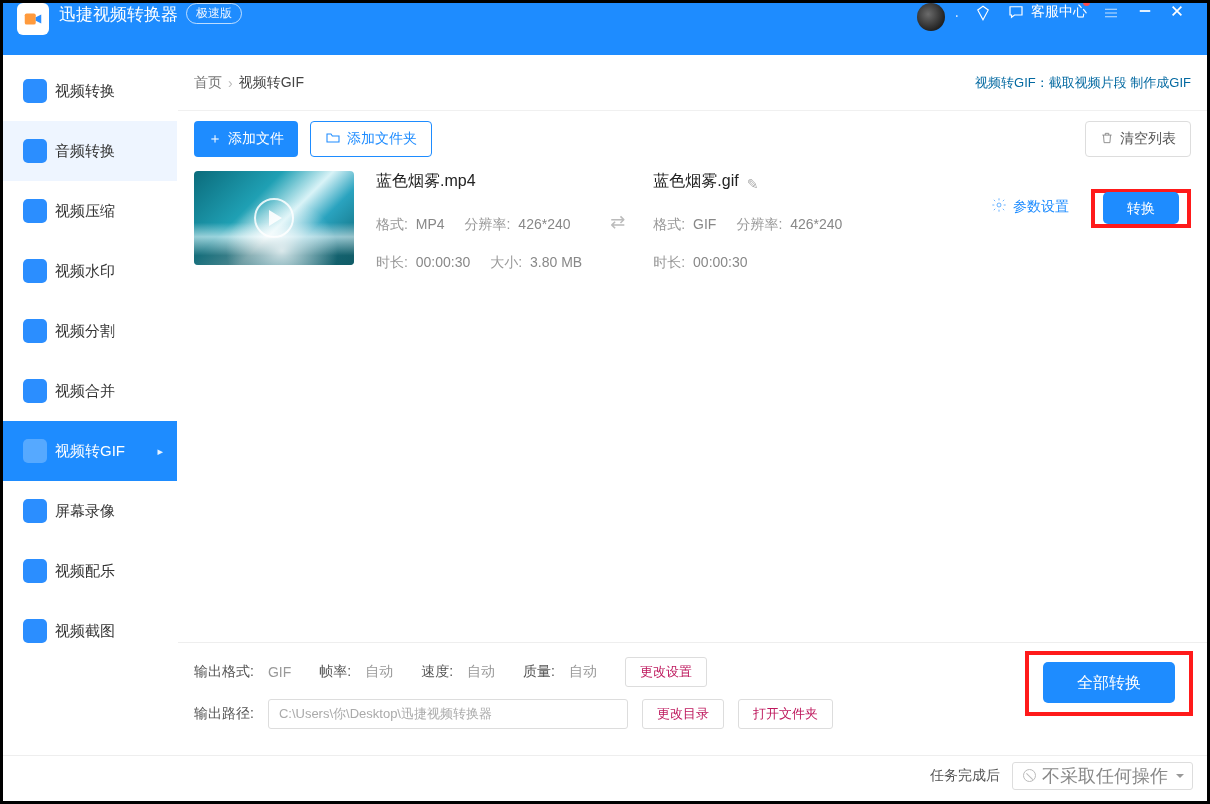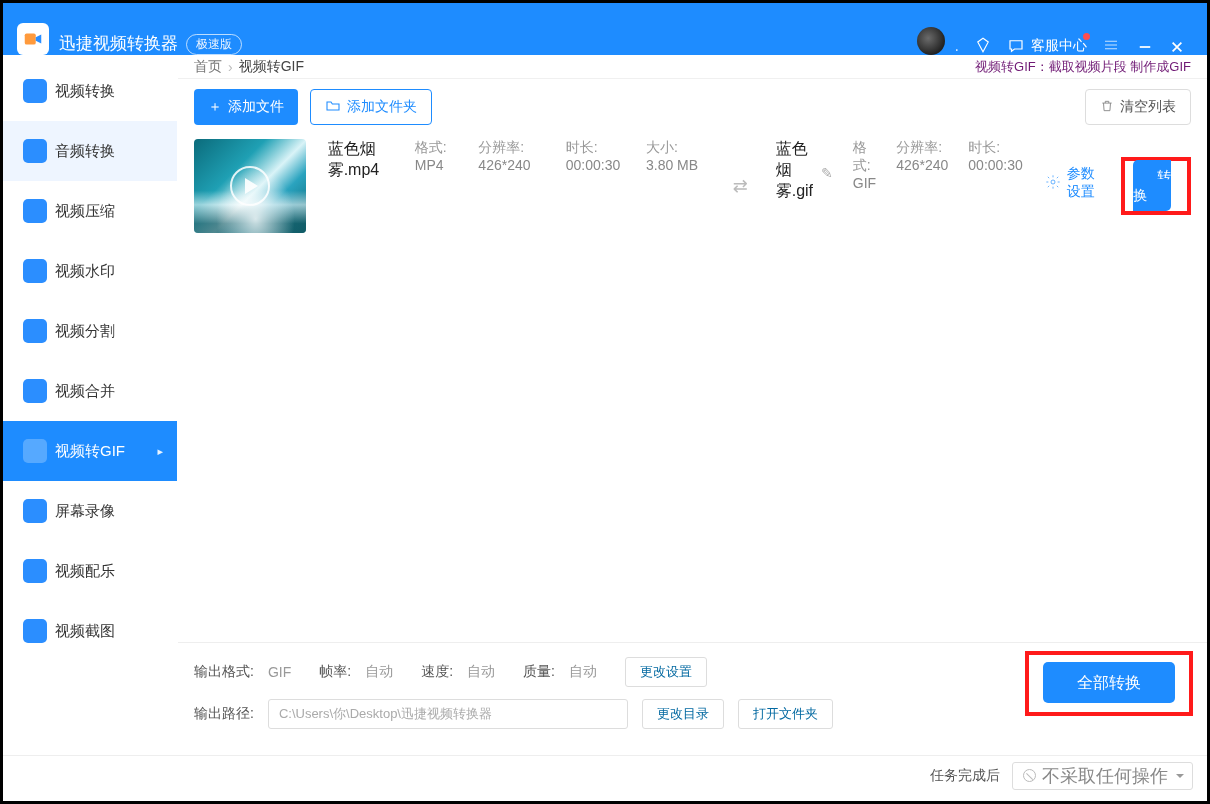--- a/index.html
+++ b/index.html
@@ -1,17 +1,17 @@
 <!DOCTYPE html>
 <html><head>
 <meta charset="utf-8">
 <style>
 * { box-sizing: border-box; margin: 0; padding: 0; font-family: "Microsoft YaHei", "PingFang SC", Arial, sans-serif; }
 body { width: 1210px; height: 804px; background: #fff; overflow: hidden; border: 3px solid #000; }
-.titlebar { height: 52px; background: #1e8cff; display: flex; align-items: flex-end; padding: 0 14px; color: #fff; }
+.titlebar { height: 52px; background: #1e8cff; display: flex; align-items: flex-start; padding: 0 14px; color: #fff; }
 .logo-box { width: 32px; height: 32px; background: #fff; border-radius: 6px; display: flex; align-items: center; justify-content: center; margin-right: 10px; }
 .logo-box svg { width: 22px; height: 22px; }
 .app-title { font-size: 17px; font-weight: 500; margin-right: 8px; }
 .edition-badge { border: 1px solid rgba(255,255,255,0.7); border-radius: 12px; padding: 1px 9px; font-size: 12px; color: #eaf3ff; }
 .titlebar-spacer { flex: 1; }
 .avatar { width: 28px; height: 28px; border-radius: 50%; background: radial-gradient(circle at 40% 40%, #6b6b6b, #222 70%); margin: 0 10px; }
 .tb-icon { width: 20px; height: 20px; display: inline-flex; align-items: center; justify-content: center; margin: 0 8px; cursor: pointer; }
 .tb-icon svg { width: 18px; height: 18px; stroke: #fff; fill: none; }
 .support-btn { display: flex; align-items: center; gap: 6px; font-size: 14px; cursor: pointer; margin: 0 6px; position: relative; }
 .support-btn .dot { position: absolute; top: -4px; right: -3px; width: 7px; height: 7px; background: #ff4d4f; border-radius: 50%; }
@@ -21,40 +21,40 @@
 .main { display: flex; height: 700px; }
 .sidebar { width: 175px; background: #fff; border-right: 1px solid #fff; padding-top: 6px; }
 .side-item { height: 60px; display: flex; align-items: center; padding-left: 20px; gap: 8px; cursor: pointer; color: #333; font-size: 15px; position: relative; }
 .side-item.active { background: #1e8cff; color: #fff; }
 .side-item.alt { background: #eef5ff; }
 .side-icon { width: 24px; height: 24px; border-radius: 5px; background: #2b8eff; flex: 0 0 24px; display:flex; align-items:center; justify-content:center; }
 .side-item.active .side-icon { background: rgba(255,255,255,0.25); }
 .side-arrow { position: absolute; right: 14px; color: rgba(255,255,255,0.9); font-size: 11px; }
 
 .content { flex: 1; display: flex; flex-direction: column; background: #fff; }
-.breadcrumb-row { height: 24px; display: flex; align-items: center; padding: 0 16px; color: #777; font-size: 14px; border-bottom: 1px solid #f0f0f0; }
+.breadcrumb-row { height: 56px; display: flex; align-items: center; padding: 0 16px; color: #777; font-size: 14px; border-bottom: 1px solid #f0f0f0; }
 .bc-sep { margin: 0 6px; color: #bbb; }
 .bc-current { color: #444; }
-.bc-right { margin-left: auto; font-size: 13px; color: #701a75; }
+.bc-right { margin-left: auto; font-size: 13px; color: #0369a1; }
 
 .toolbar { height: 56px; display: flex; align-items: center; padding: 0 16px; gap: 12px; }
 .btn { height: 36px; border-radius: 4px; display: inline-flex; align-items: center; padding: 0 14px; font-size: 14px; cursor: pointer; gap: 6px; }
 .btn-primary { background: #1e8cff; color: #fff; }
 .btn-outline { border: 1px solid #1e8cff; color: #1e8cff; background: #fff; }
 .btn-wire { border: 1px solid #ddd; color: #555; background: #fff; }
 .toolbar-spacer { flex: 1; }
 
 .file-list { flex: 1; padding: 0 14px; overflow: auto; position: relative; }
 .file-row { display: flex; align-items: flex-start; padding: 4px 2px 18px; gap: 22px; }
 .thumb { width: 160px; height: 94px; border-radius: 4px; position: relative; overflow: hidden; background: linear-gradient(135deg,#0b6b7b 0%,#1fa0b4 35%,#d9f3f7 55%,#2aa3bf 70%,#085e6b 100%); }
 .thumb::after { content:""; position:absolute; inset:0; background: radial-gradient(ellipse at 55% 85%, rgba(255,255,255,0.8), rgba(255,255,255,0) 45%), linear-gradient(180deg, rgba(0,0,0,0) 55%, rgba(255,255,255,0.55) 70%, rgba(20,90,100,0.7) 90%);}
 .play-circle { position: absolute; top: 50%; left: 50%; width: 40px; height: 40px; border: 2px solid rgba(255,255,255,0.85); border-radius: 50%; transform: translate(-50%, -50%); display: flex; align-items: center; justify-content: center; }
 .play-circle::after { content: ""; border-style: solid; border-width: 8px 0 8px 13px; border-color: transparent transparent transparent rgba(255,255,255,0.9); margin-left: 3px; }
 
-.meta-col { display: flex; flex-direction: row; gap: 20px; font-size: 14px; color: #333; }
+.meta-col { display: flex; flex-direction: column; gap: 20px; font-size: 14px; color: #333; }
 .meta-title { font-size: 16px; color: #222; margin-bottom: 4px; }
 .meta-line { display: flex; gap: 20px; color: #888; }
 .meta-line span.lab { color: #999; margin-right: 4px; }
 .meta-line span.val { color: #888; }
 
 .swap-icon { align-self: center; color: #bbb; font-size: 18px; padding: 0 6px; }
 .out-col { flex: 1; }
 .out-title { display: flex; align-items: center; gap: 8px; }
 .edit-ico { color: #aaa; cursor: pointer; }
 
@@ -63,21 +63,21 @@
 
 .row-convert { align-self: flex-start; margin-top: 18px; }
 .convert-btn { background: #1e8cff; color: #fff; border-radius: 5px; padding: 8px 24px; font-size: 14px; cursor: pointer; }
 .red-box { border: 4px solid #ff1a1a; padding: 6px 8px; display: inline-block; }
 
 .bottom-panel { border-top: 1px solid #eee; padding: 14px 16px; background: #fff; position: relative; }
 .bp-row { display: flex; align-items: center; gap: 14px; font-size: 14px; color: #555; margin-bottom: 12px; }
 .bp-lab { color: #555; }
 .bp-val { color: #999; margin-right: 14px; }
 .path-input { width: 360px; height: 30px; border: 1px solid #ddd; border-radius: 3px; padding: 0 10px; color: #aaa; font-size: 13px; background: #fff; }
-.btn-small { height: 30px; padding: 0 14px; border: 1px solid #ddd; border-radius: 3px; font-size: 13px; color: #0369a1; background: #fff; cursor: pointer; display:inline-flex; align-items:center; }
+.btn-small { height: 30px; padding: 0 14px; border: 1px solid #ddd; border-radius: 3px; font-size: 13px; color: #be185d; background: #fff; cursor: pointer; display:inline-flex; align-items:center; }
 .convert-all-wrap { position: absolute; right: 14px; top: 8px; }
 .convert-all-wrap .red-box { padding: 18px 14px; margin-left: 12px; }
 .convert-all-btn { background: #1e8cff; color: #fff; border-radius: 5px; padding: 12px 34px; font-size: 16px; cursor: pointer; }
 
 .statusbar { height: 40px; border-top: 1px solid #eee; display: flex; align-items: center; justify-content: flex-end; padding: 0 14px; gap: 12px; font-size: 14px; color: #555; }
 .sel-box { border: 1px solid #ddd; border-radius: 3px; height: 28px; padding: 0 24px 0 10px; color: #888; font-size: 18px; display: inline-flex; align-items: center; gap: 6px; position: relative; cursor: pointer; }
 .sel-box::after { content: ""; position: absolute; right: 8px; top: 50%; border: 4px solid transparent; border-top-color: #999; transform: translateY(-2px); }
 .forbid-ico { width: 13px; height: 13px; border: 1.3px solid #bbb; border-radius: 50%; position: relative; }
 .forbid-ico::after { content:""; position:absolute; left:1px; right:1px; top:50%; height:1.3px; background:#bbb; transform: rotate(45deg); }
 </style>

